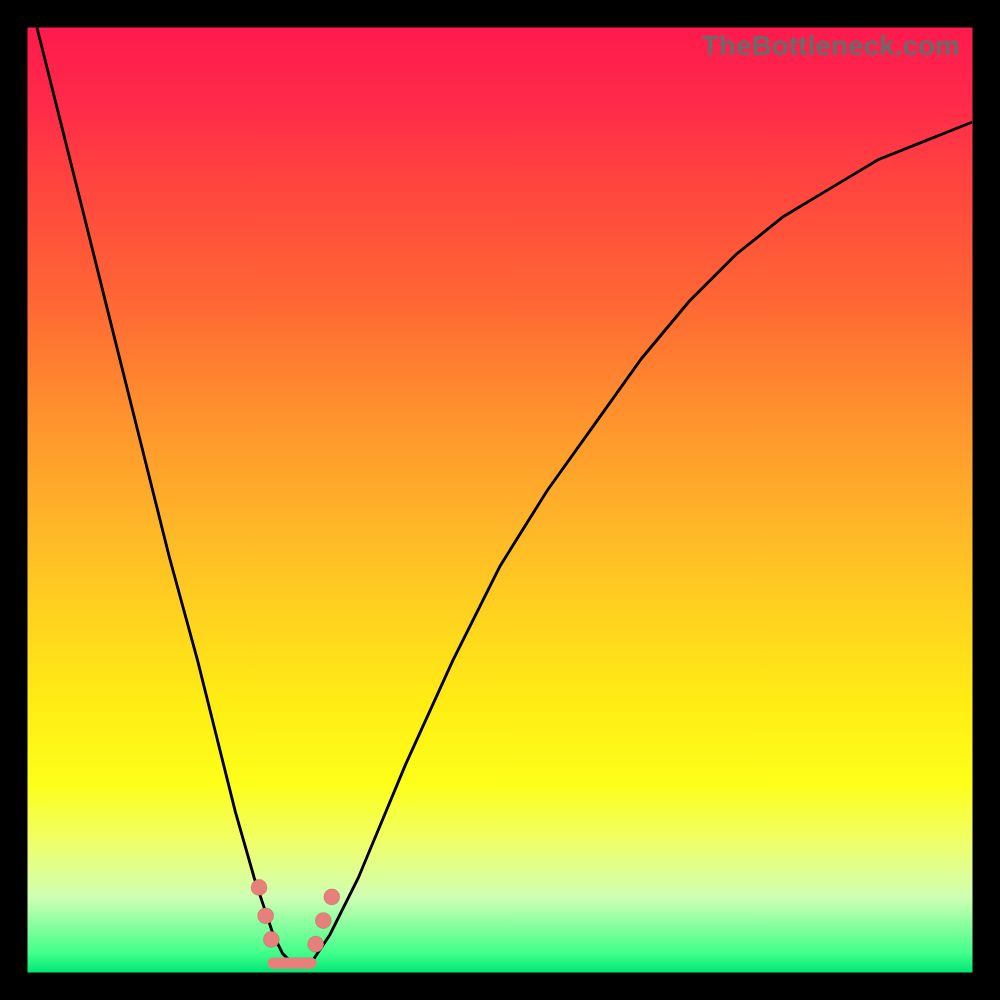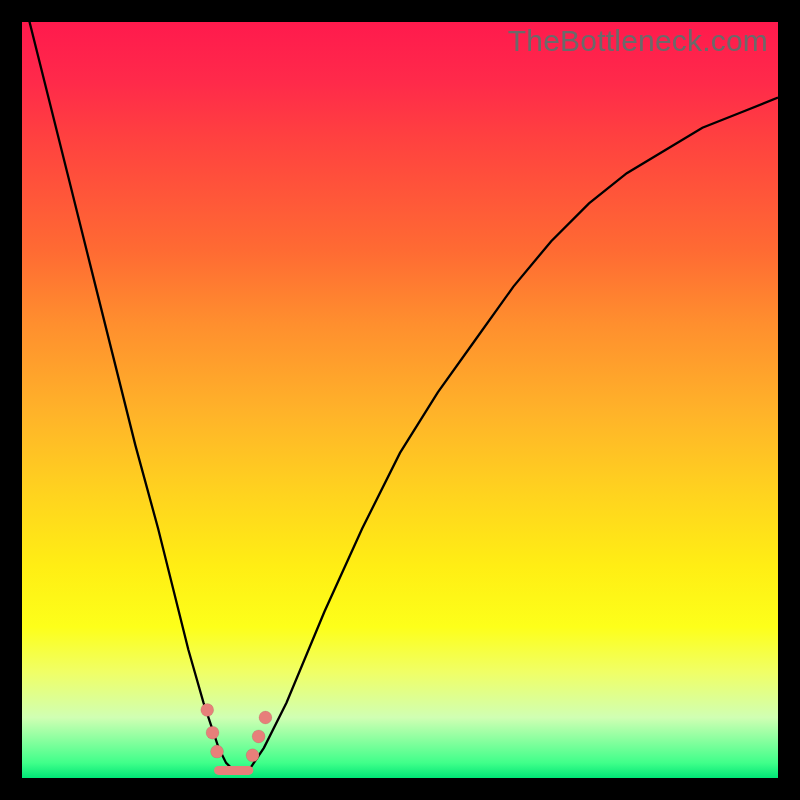--- a/index.html
+++ b/index.html
@@ -31,23 +31,23 @@
       #d0ffb3 92%,
       #40ff8a 98%,
       #00e676 100%
     );
   }
   .attribution {
     position: absolute;
     top: 2px;
     right: 10px;
     color: #6a6a6a;
-    font-size: 30px;
+    font-size: 22px;
     letter-spacing: 0.2px;
-    font-weight: 400;
+    font-weight: 700;
     text-align: center;
     user-select: none;
   }
   svg.curve {
     position: absolute;
     left: 0;
     top: 0;
     width: 756px;
     height: 756px;
   }

